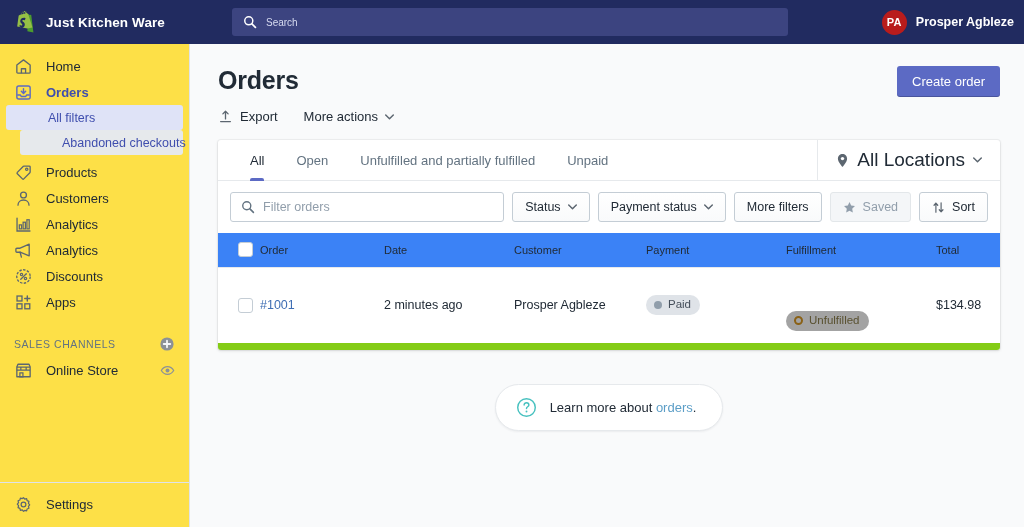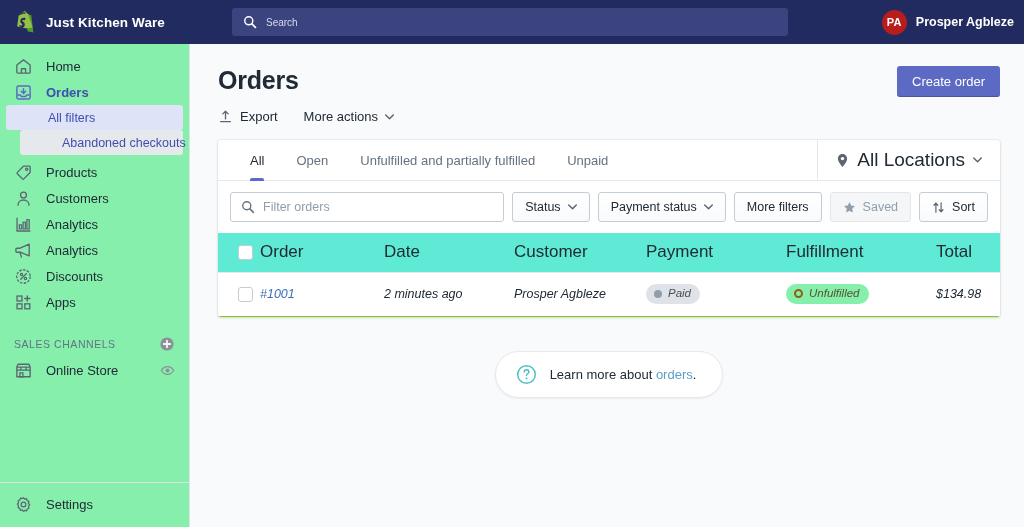--- a/index.html
+++ b/index.html
@@ -55,21 +55,21 @@
     letter-spacing: .3px;
   }
   .user-name { color: #fff; font-size: 12.5px; font-weight: bold; white-space: nowrap; }
 
   
   .body { flex: 1; display: flex; min-height: 0; }
 
   
   .sidebar {
     width: 190px; flex: 0 0 190px;
-    background: #86efac;
+    background: #fde047;
     border-right: 1px solid #dfe3e8;
     display: flex; flex-direction: column;
     position: relative;
   }
   .nav-main { padding-top: 9px; }
   .nav-item {
     display: flex; align-items: center; gap: 13px;
     height: 26px; margin: 0 6px 0 6px; padding: 0 8px;
     border-radius: 3px; cursor: pointer;
   }
@@ -186,28 +186,28 @@
   }
   .fbtn.disabled {
     background: #f4f6f8; border-color: #e3e7ea; color: #919eab; cursor: default;
   }
   .fbtn .star { width: 13px; height: 13px; display: block; }
   .fbtn .sorticon { width: 13px; height: 13px; display: block; }
 
   
   table.orders { width: 100%; border-collapse: collapse; table-layout: fixed; }
   table.orders th {
-    font-size: 17px; font-weight: normal; color: #212b36;
+    font-size: 11px; font-weight: normal; color: #212b36;
     text-align: left; padding: 9px 0 10px 0;
-    border-bottom: 1px solid #e6e9ec; background: #5eead4;
+    border-bottom: 1px solid #e6e9ec; background: #3b82f6;
   }
   table.orders td {
     font-size: 12.5px; color: #212b36;
     padding: 11px 0 12px 0;
-    border-bottom: 1px solid #84cc16; vertical-align: middle; font-style: italic;
+    border-bottom: 7px solid #84cc16; vertical-align: middle;
   }
   .col-check { width: 42px; padding-left: 20px !important; }
   .col-order { width: 124px; }
   .col-date { width: 130px; }
   .col-customer { width: 132px; }
   .col-payment { width: 140px; }
   .col-fulfillment { width: 150px; }
   .col-total { text-align: right; padding-right: 20px !important; }
   th.col-total { text-align: right; }
   .checkbox {
@@ -216,21 +216,21 @@
   }
   .order-link { color: #3f6eb4; text-decoration: none; cursor: pointer; }
   .muted-cell { color: #212b36; }
   .badge {
     display: inline-flex; align-items: center; gap: 6px;
     border-radius: 11px; padding: 2px 9px 3px 8px;
     font-size: 11.5px; line-height: 15px; white-space: nowrap;
   }
   .badge-paid { background: #dfe3e8; color: #454f5b; }
   .badge-paid .dot { width: 8px; height: 8px; border-radius: 50%; background: #919eab; display: block; }
-  .badge-unfulfilled { background: #86efac; color: #595130; }
+  .badge-unfulfilled { background: #a3a3a3; color: #595130; margin-top: 32px; }
   .badge-unfulfilled .ring {
     width: 9px; height: 9px; border-radius: 50%;
     border: 2px solid #8a6116; display: block;
   }
 
   
   .help-wrap { display: flex; justify-content: center; margin-top: 34px; }
   .help-pill {
     display: inline-flex; align-items: center; gap: 13px;
     background: #fff; border: 1px solid #e6e9ec;

